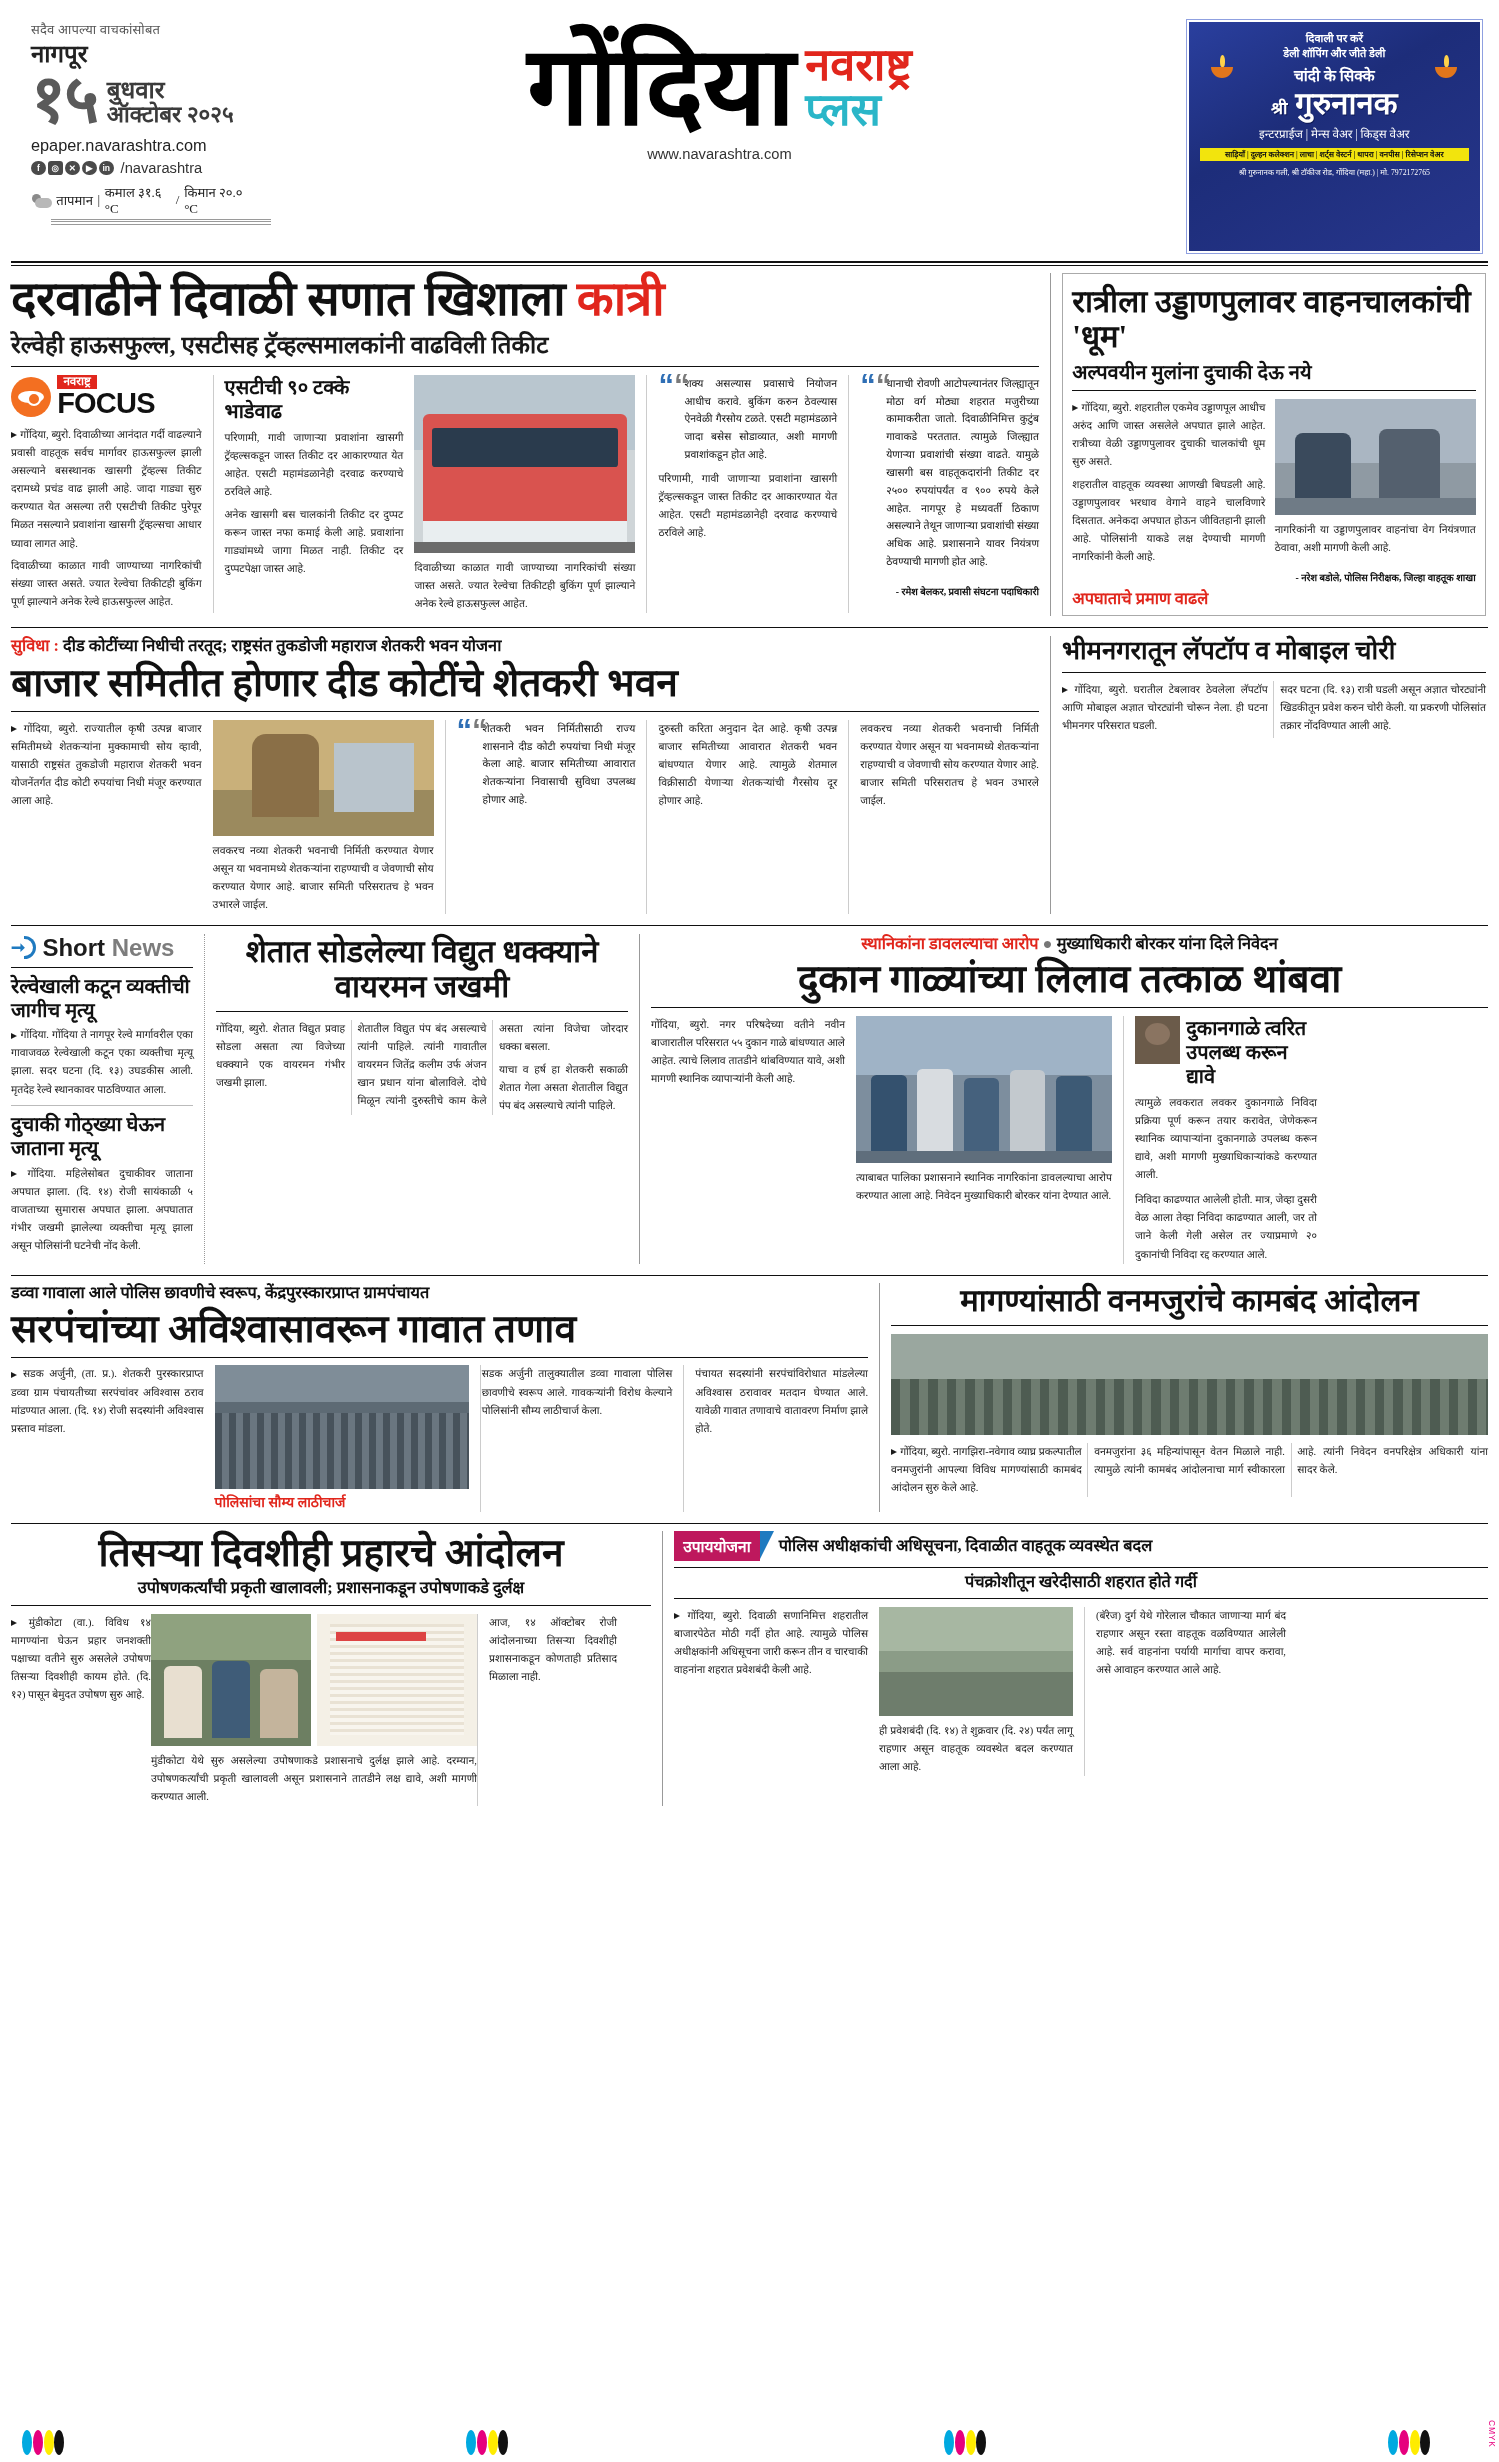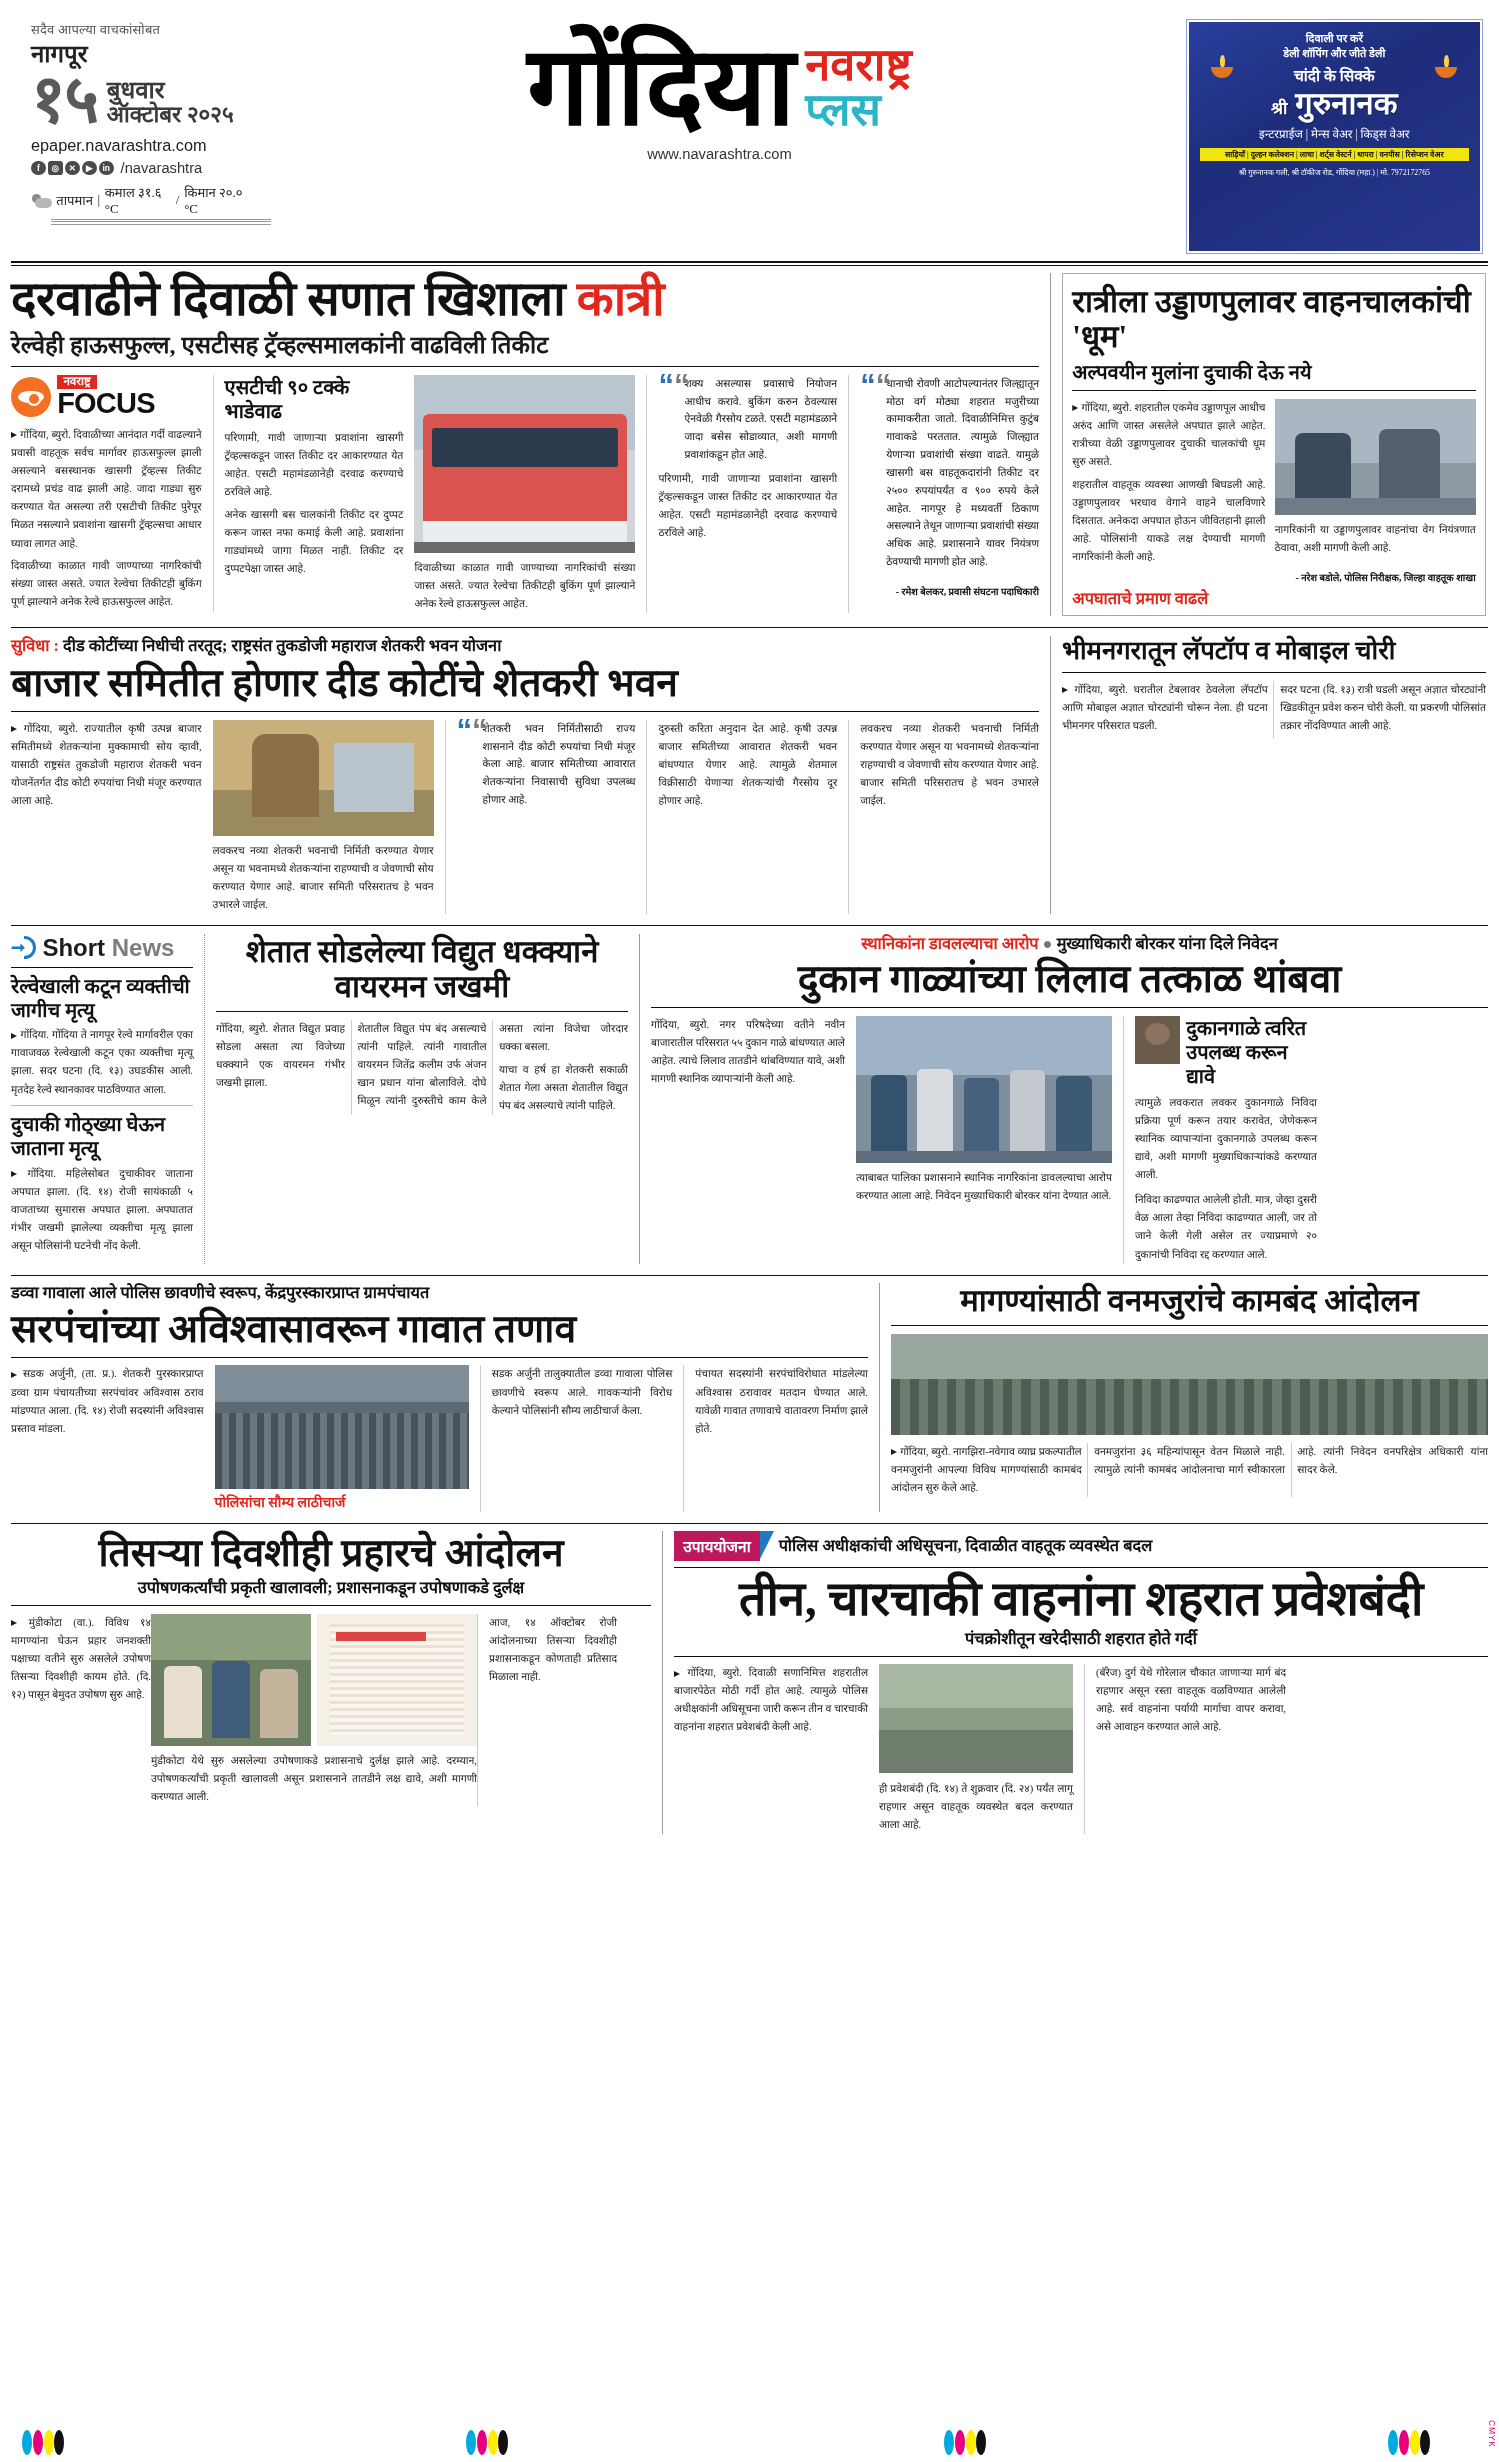--- a/index.html
+++ b/index.html
@@ -400,21 +400,21 @@
       <div style="display:flex; gap:11px; margin-top:7.8px;">
         <div style="width:194px;">
           <div class="body arrow-b">सडक अर्जुनी, (ता. प्र.). शेतकरी पुरस्कारप्राप्त डव्वा ग्राम पंचायतीच्या सरपंचांवर अविश्वास ठराव मांडण्यात आला. (दि. १४) रोजी सदस्यांनी अविश्वास प्रस्ताव मांडला.</div>
         </div>
         <div style="width:256px;">
           <div class="photo" style="height:124px; background:linear-gradient(#7f8d98 0 30%, #5d6a74 30% 100%);">
             <div style="position:absolute;left:0;bottom:0;width:100%;height:62%;background:repeating-linear-gradient(90deg,#47525b 0 7px,#6a7680 7px 14px);"></div>
           </div>
           <div class="kicker red" style="margin-top:4.7px; font-size:14px;">पोलिसांचा सौम्य लाठीचार्ज</div>
         </div>
-        <div style="width:194px; border-left:0.8px solid #ccc; padding-left:11px;">
+        <div style="width:194px; border-left:0.8px solid #ccc; padding-left:1px;">
           <div class="body">सडक अर्जुनी तालुक्यातील डव्वा गावाला पोलिस छावणीचे स्वरूप आले. गावकऱ्यांनी विरोध केल्याने पोलिसांनी सौम्य लाठीचार्ज केला.</div>
         </div>
         <div style="width:186px; border-left:0.8px solid #ccc; padding-left:11px;">
           <div class="body">पंचायत सदस्यांनी सरपंचांविरोधात मांडलेल्या अविश्वास ठरावावर मतदान घेण्यात आले. यावेळी गावात तणावाचे वातावरण निर्माण झाले होते.</div>
         </div>
       </div>
     </div>
 
     <div style="flex:1; padding-left:11px;">
       <div class="hl-lg" style="text-align:center;">मागण्यांसाठी वनमजुरांचे कामबंद आंदोलन</div>
@@ -458,21 +458,20 @@
         </div>
       </div>
     </div>
 
     <div style="flex:1; padding-left:11px;">
       <div style="display:flex; align-items:center; gap:18.6px;">
         <span class="tagbox">उपाययोजना</span>
         <span class="kicker">पोलिस अधीक्षकांची अधिसूचना, दिवाळीत वाहतूक व्यवस्थेत बदल</span>
       </div>
       <div class="rule-thin" style="margin-top:6.2px;"></div>
-      <div class="hl-xxl" style="text-align:center; margin-top:4.7px;">तीन, चारचाकी वाहनांना शहरात प्रवेशबंदी</div>
       <div class="kicker" style="text-align:center; margin-top:3.1px;">पंचक्रोशीतून खरेदीसाठी शहरात होते गर्दी</div>
       <div class="rule-thin" style="margin-top:6.2px;"></div>
       <div style="display:flex; gap:11px; margin-top:7.8px;">
         <div style="width:194px;">
           <div class="body arrow-b">गोंदिया, ब्युरो. दिवाळी सणानिमित्त शहरातील बाजारपेठेत मोठी गर्दी होत आहे. त्यामुळे पोलिस अधीक्षकांनी अधिसूचना जारी करून तीन व चारचाकी वाहनांना शहरात प्रवेशबंदी केली आहे.</div>
         </div>
         <div style="width:194px;">
           <div class="photo" style="height:109px; background:linear-gradient(#a7b7a2 0 40%, #8b9c87 40% 100%);">
             <div style="position:absolute;left:0;bottom:0;width:100%;height:40%;background:#6e7d6c;"></div>
           </div>

